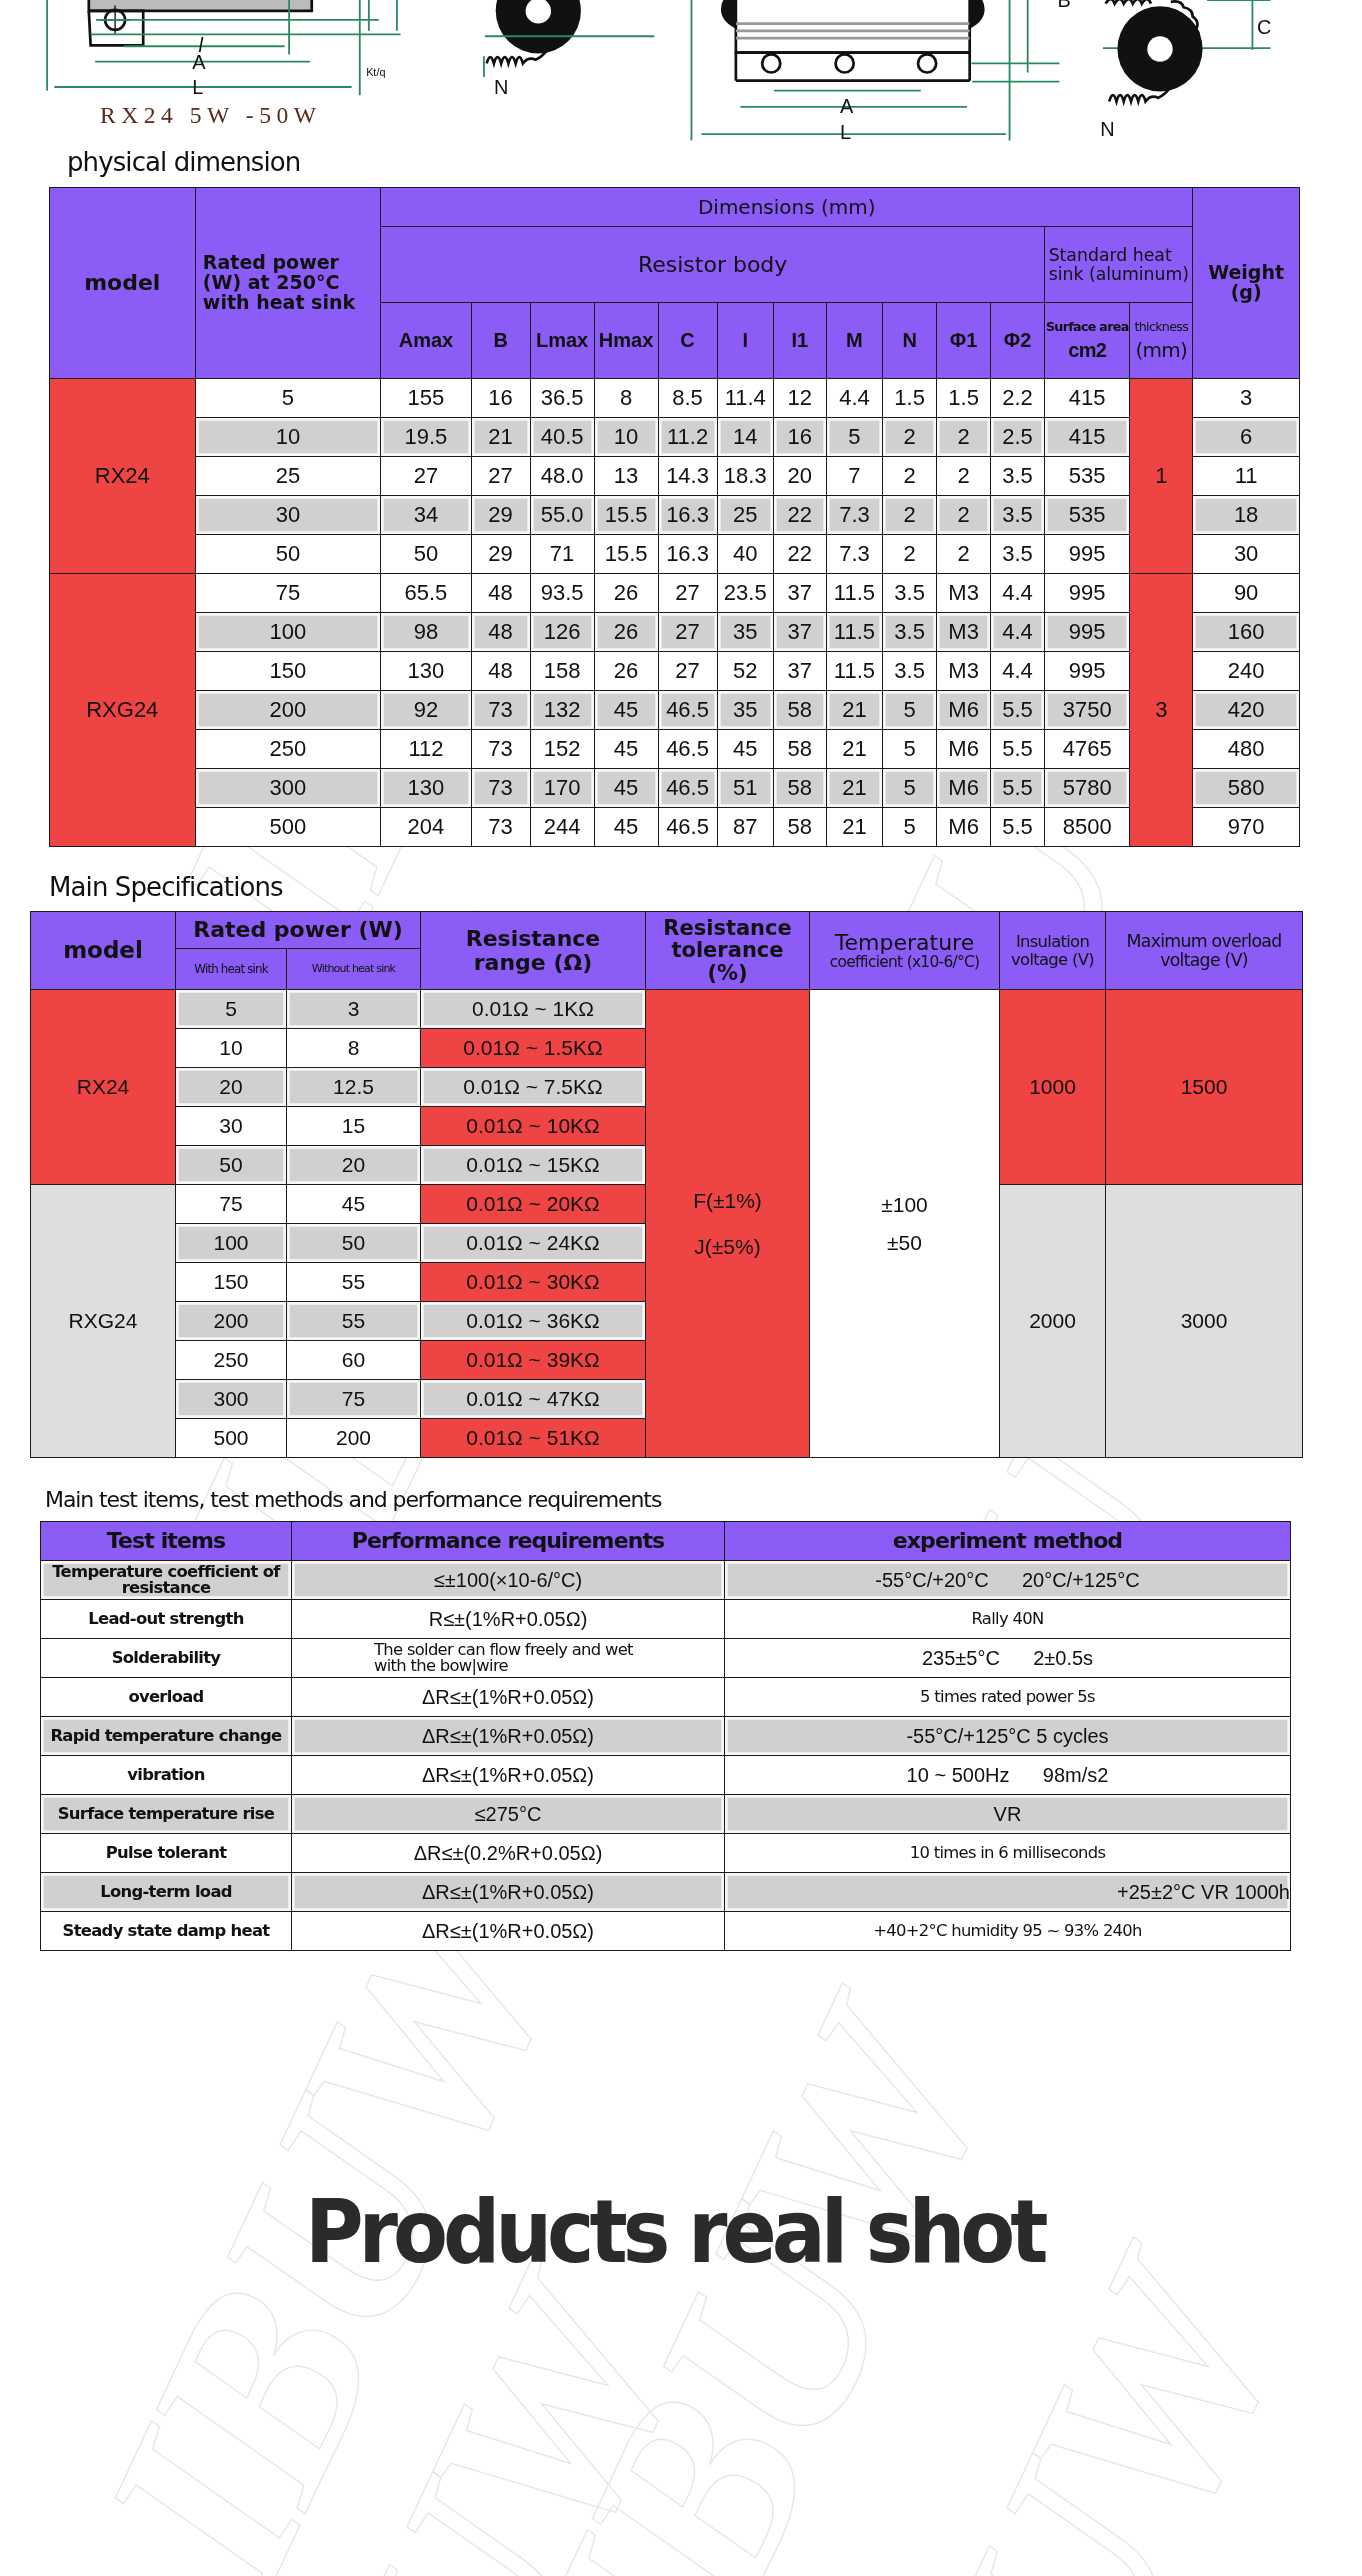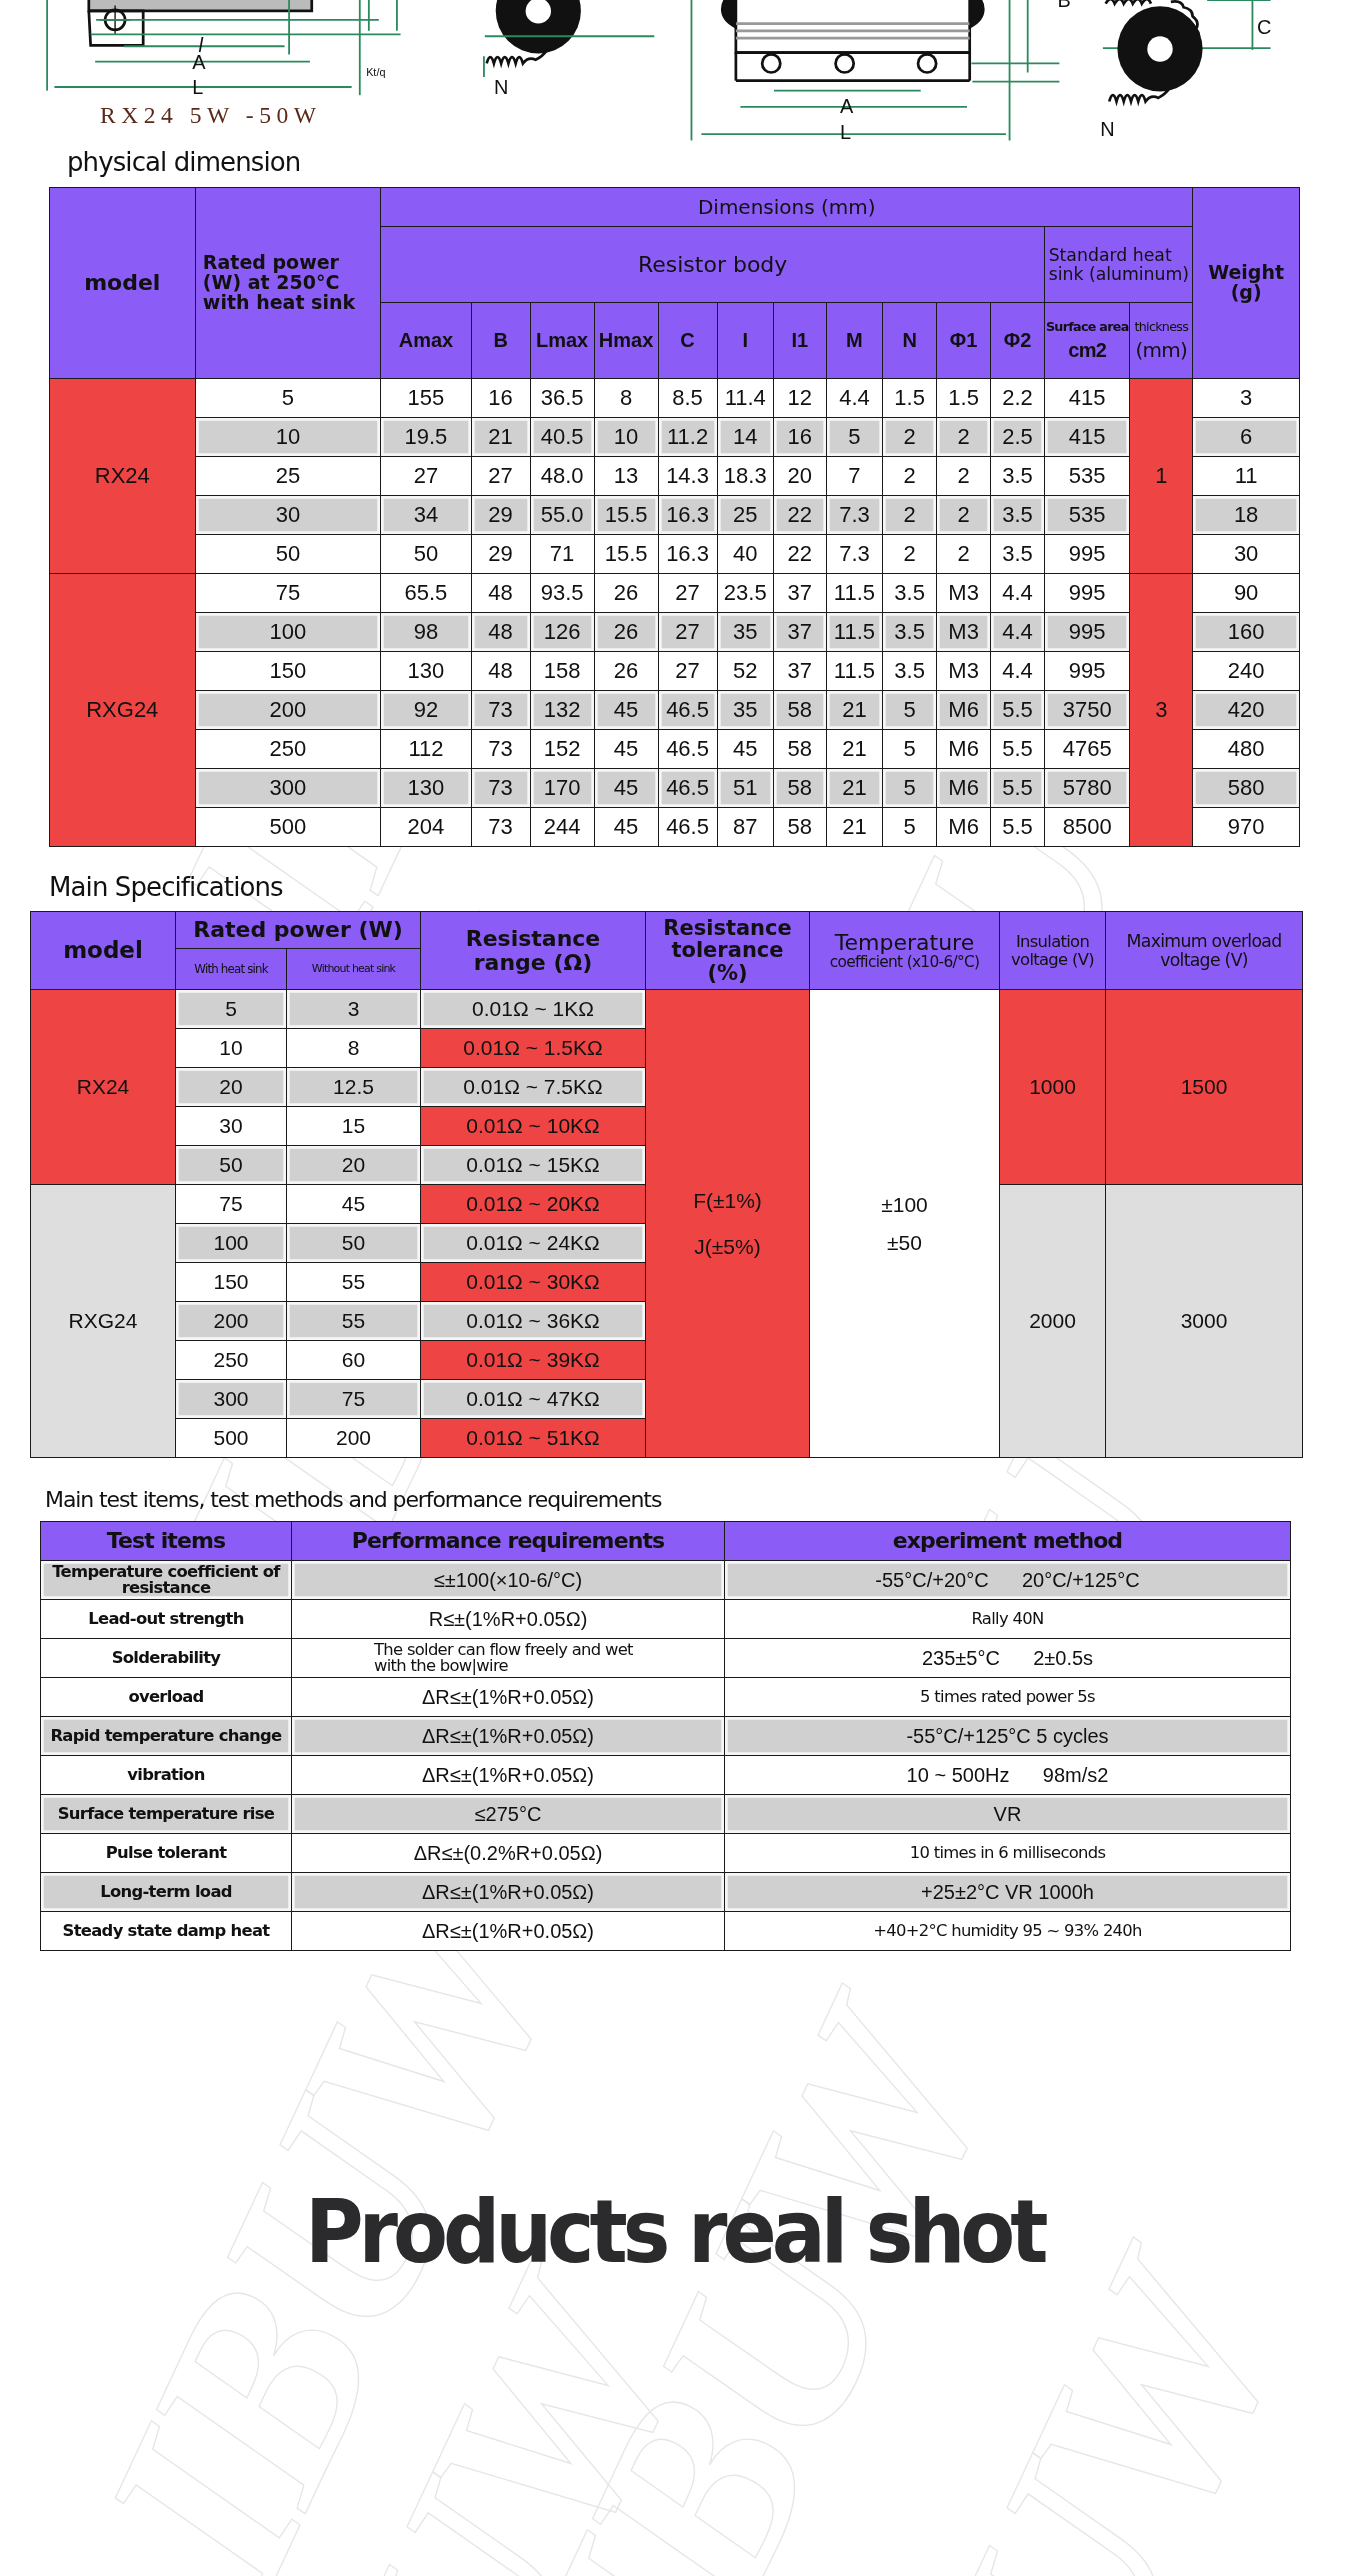--- a/index.html
+++ b/index.html
@@ -553,21 +553,21 @@
         <td class="g" style="white-space: pre-wrap;">VR</td>
       </tr>
       <tr>
         <td class="w item">Pulse tolerant</td>
         <td class="w">ΔR≤±(0.2%R+0.05Ω)</td>
         <td class="w small" style="white-space: pre-wrap;">10 times in 6 milliseconds</td>
       </tr>
       <tr>
         <td class="g item">Long-term load</td>
         <td class="g">ΔR≤±(1%R+0.05Ω)</td>
-        <td class="g" style="white-space: pre-wrap;">+25±2°C VR 1000h</td>
+        <td class="g" style="white-space: pre-wrap; text-align: right;">+25±2°C VR 1000h</td>
       </tr>
       <tr>
         <td class="w item">Steady state damp heat</td>
         <td class="w">ΔR≤±(1%R+0.05Ω)</td>
         <td class="w small" style="white-space: pre-wrap;">+40+2°C humidity 95 ~ 93% 240h</td>
       </tr>
     </tbody>
 </table>
 
 <div class="products-title">Products real shot</div>

